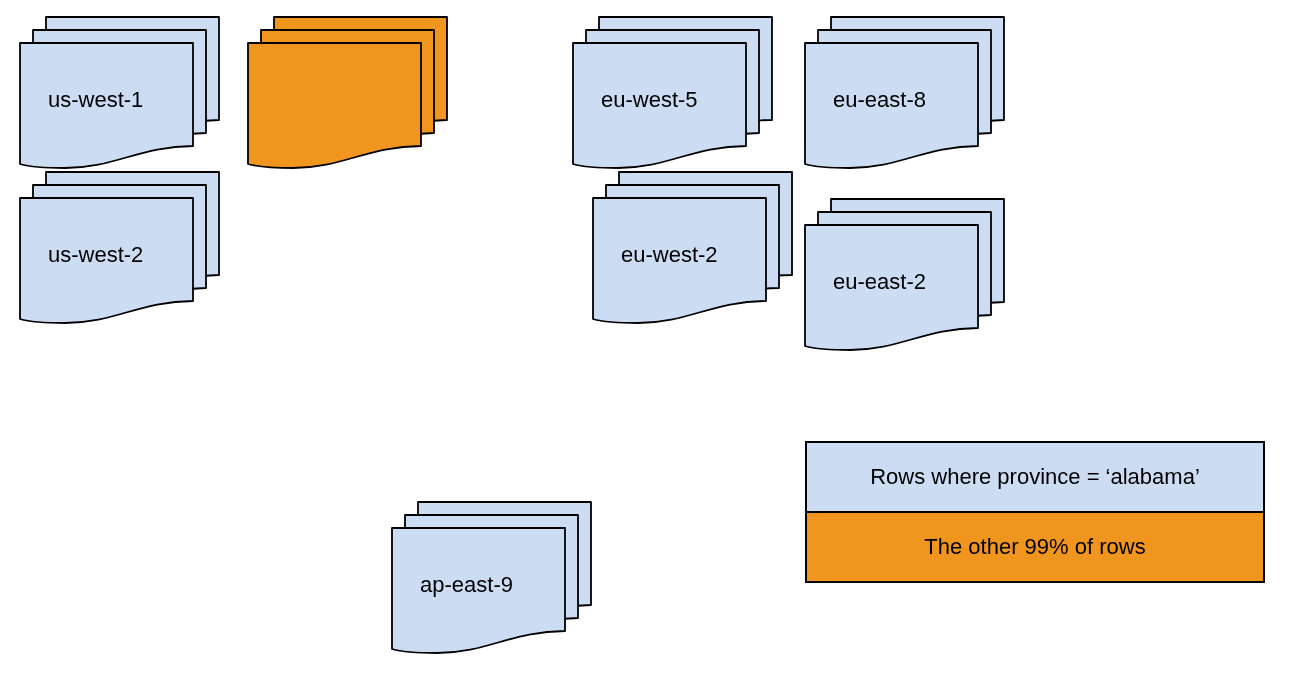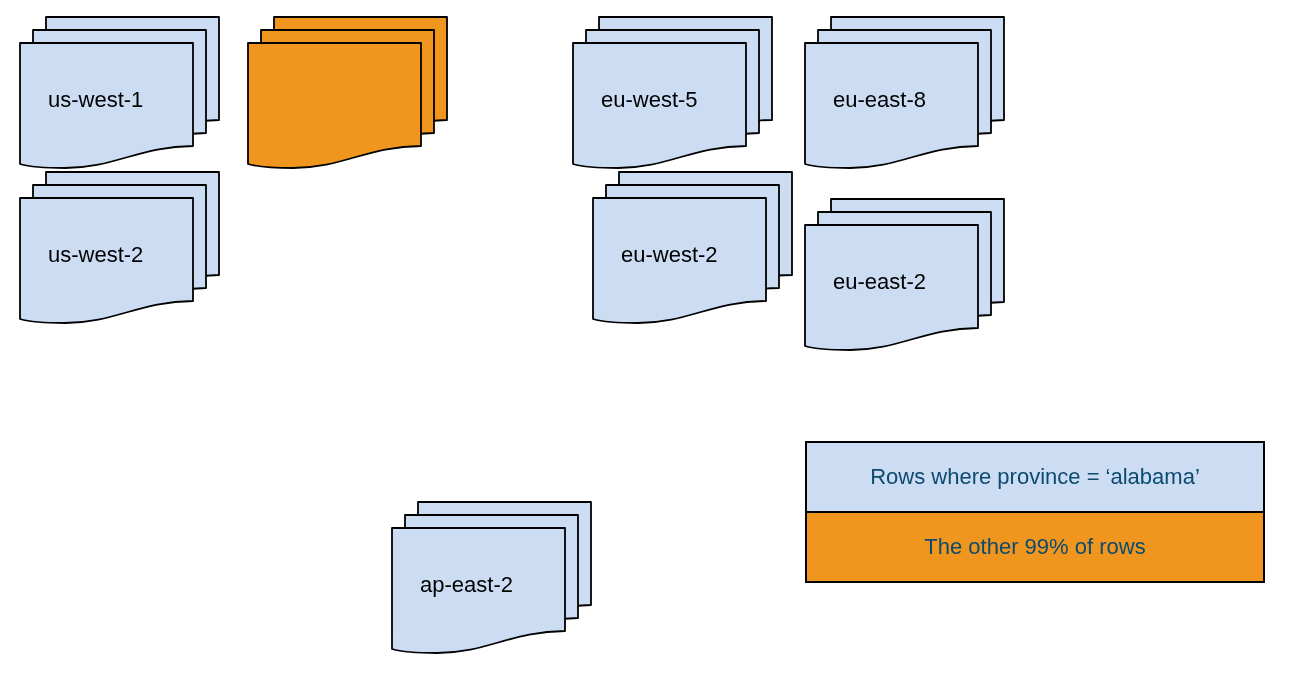--- a/index.html
+++ b/index.html
@@ -59,21 +59,21 @@
     box-sizing: border-box;
     display: flex;
     flex-direction: column;
   }
   .legend-row {
     flex: 1 1 0;
     display: flex;
     align-items: center;
     justify-content: center;
     font-size: 22px;
-    color: #0c4a6e;
+    color: #000000;
   }
   .legend-row.blue {
     background: var(--doc-blue, #CBDCF3);
     border-bottom: 2px solid var(--stroke, #000000);
   }
   .legend-row.orange {
     background: var(--doc-orange, #F0961E);
   }
 </style>
 </head>
@@ -144,21 +144,21 @@
     <div class="stack-label">eu-east-2</div>
   </div>
 
 
   <div class="stack" style="left:392px;top:502px;" data-variant="blue">
     <svg width="199" height="151" viewBox="0 0 199 151">
       <path class="sheet" transform="translate(26,0)" d="M0,0 H173 V103 C120,103 95,125 45,125 C28,125 10,124 0,121 Z"></path>
       <path class="sheet" transform="translate(13,13)" d="M0,0 H173 V103 C120,103 95,125 45,125 C28,125 10,124 0,121 Z"></path>
       <path class="sheet" transform="translate(0,26)" d="M0,0 H173 V103 C120,103 95,125 45,125 C28,125 10,124 0,121 Z"></path>
     </svg>
-    <div class="stack-label">ap-east-2</div>
+    <div class="stack-label">ap-east-9</div>
   </div>
 
   <div class="legend">
     <div class="legend-row blue">
       <span>Rows where province = ‘alabama’</span>
     </div>
     <div class="legend-row orange">
       <span>The other 99% of rows</span>
     </div>
   </div>

